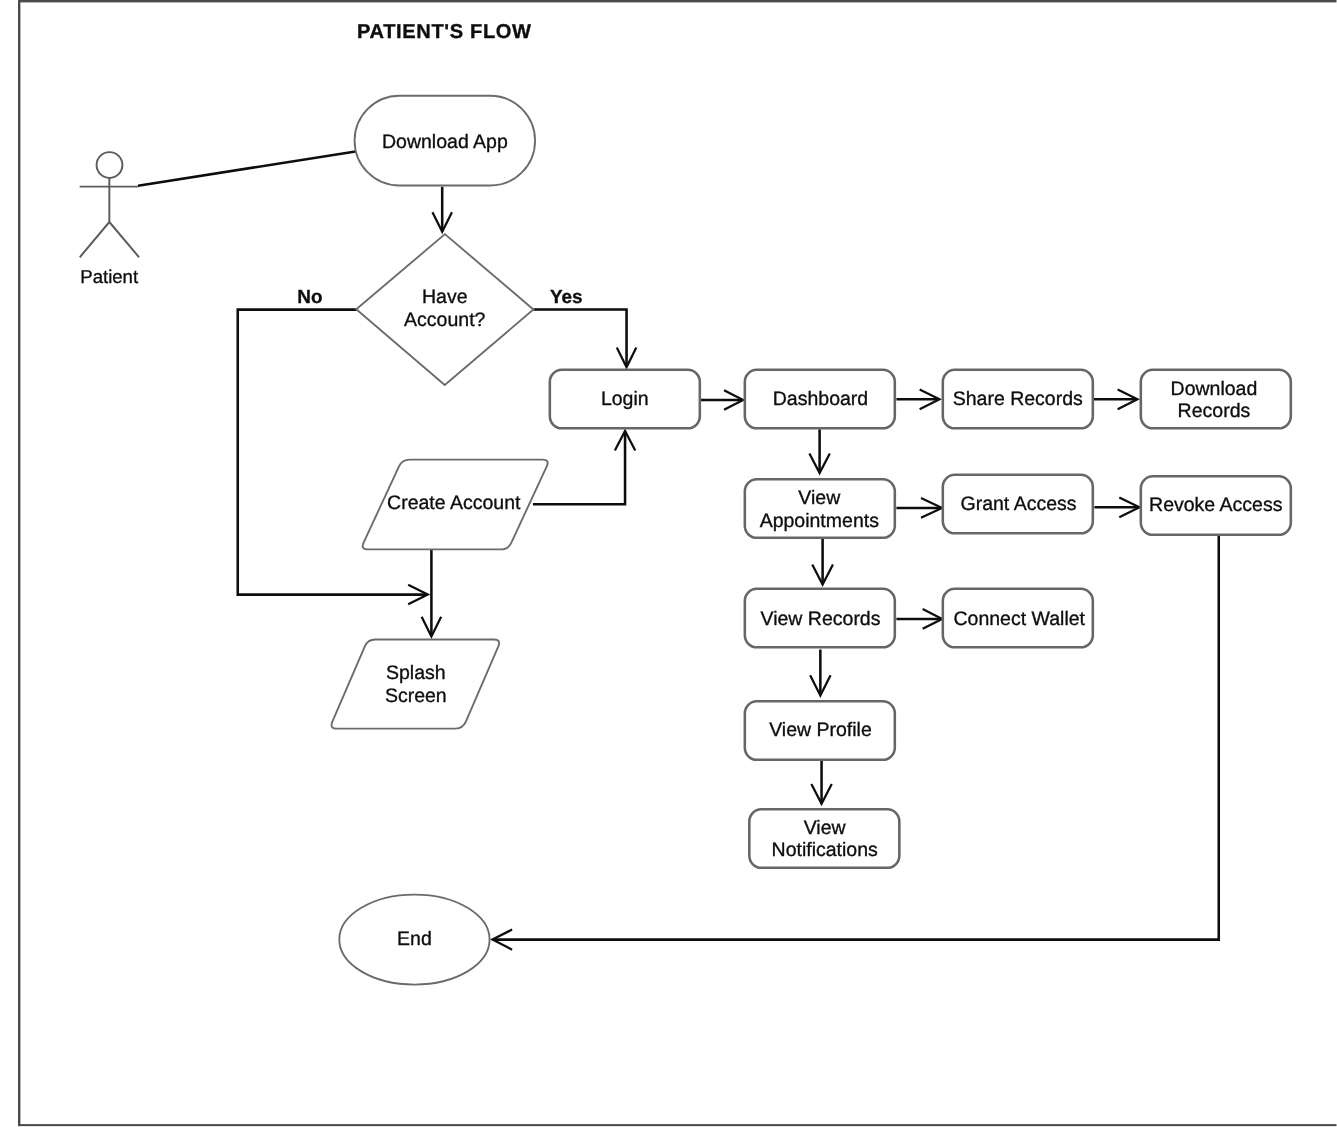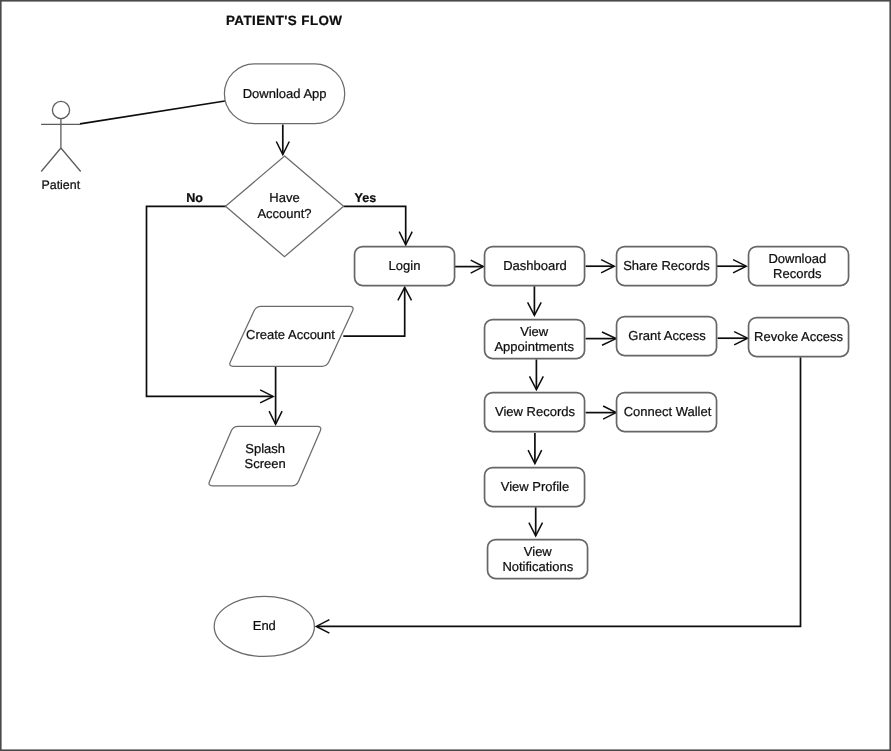--- a/index.html
+++ b/index.html
@@ -12,20 +12,21 @@
     width: 891px;
     height: 751px;
     overflow: hidden;
     font-family: "Liberation Sans", sans-serif;
   }
   #canvas {
     position: relative;
     width: 842px;
     height: 751px;
     background: #ffffff;
+    padding-left: 12px;
   }
   svg#flow {
     display: block;
     width: 891px;
     height: 751px;
   }
   .shape {
     fill: #ffffff;
     stroke: #666666;
     stroke-width: 1.7;

